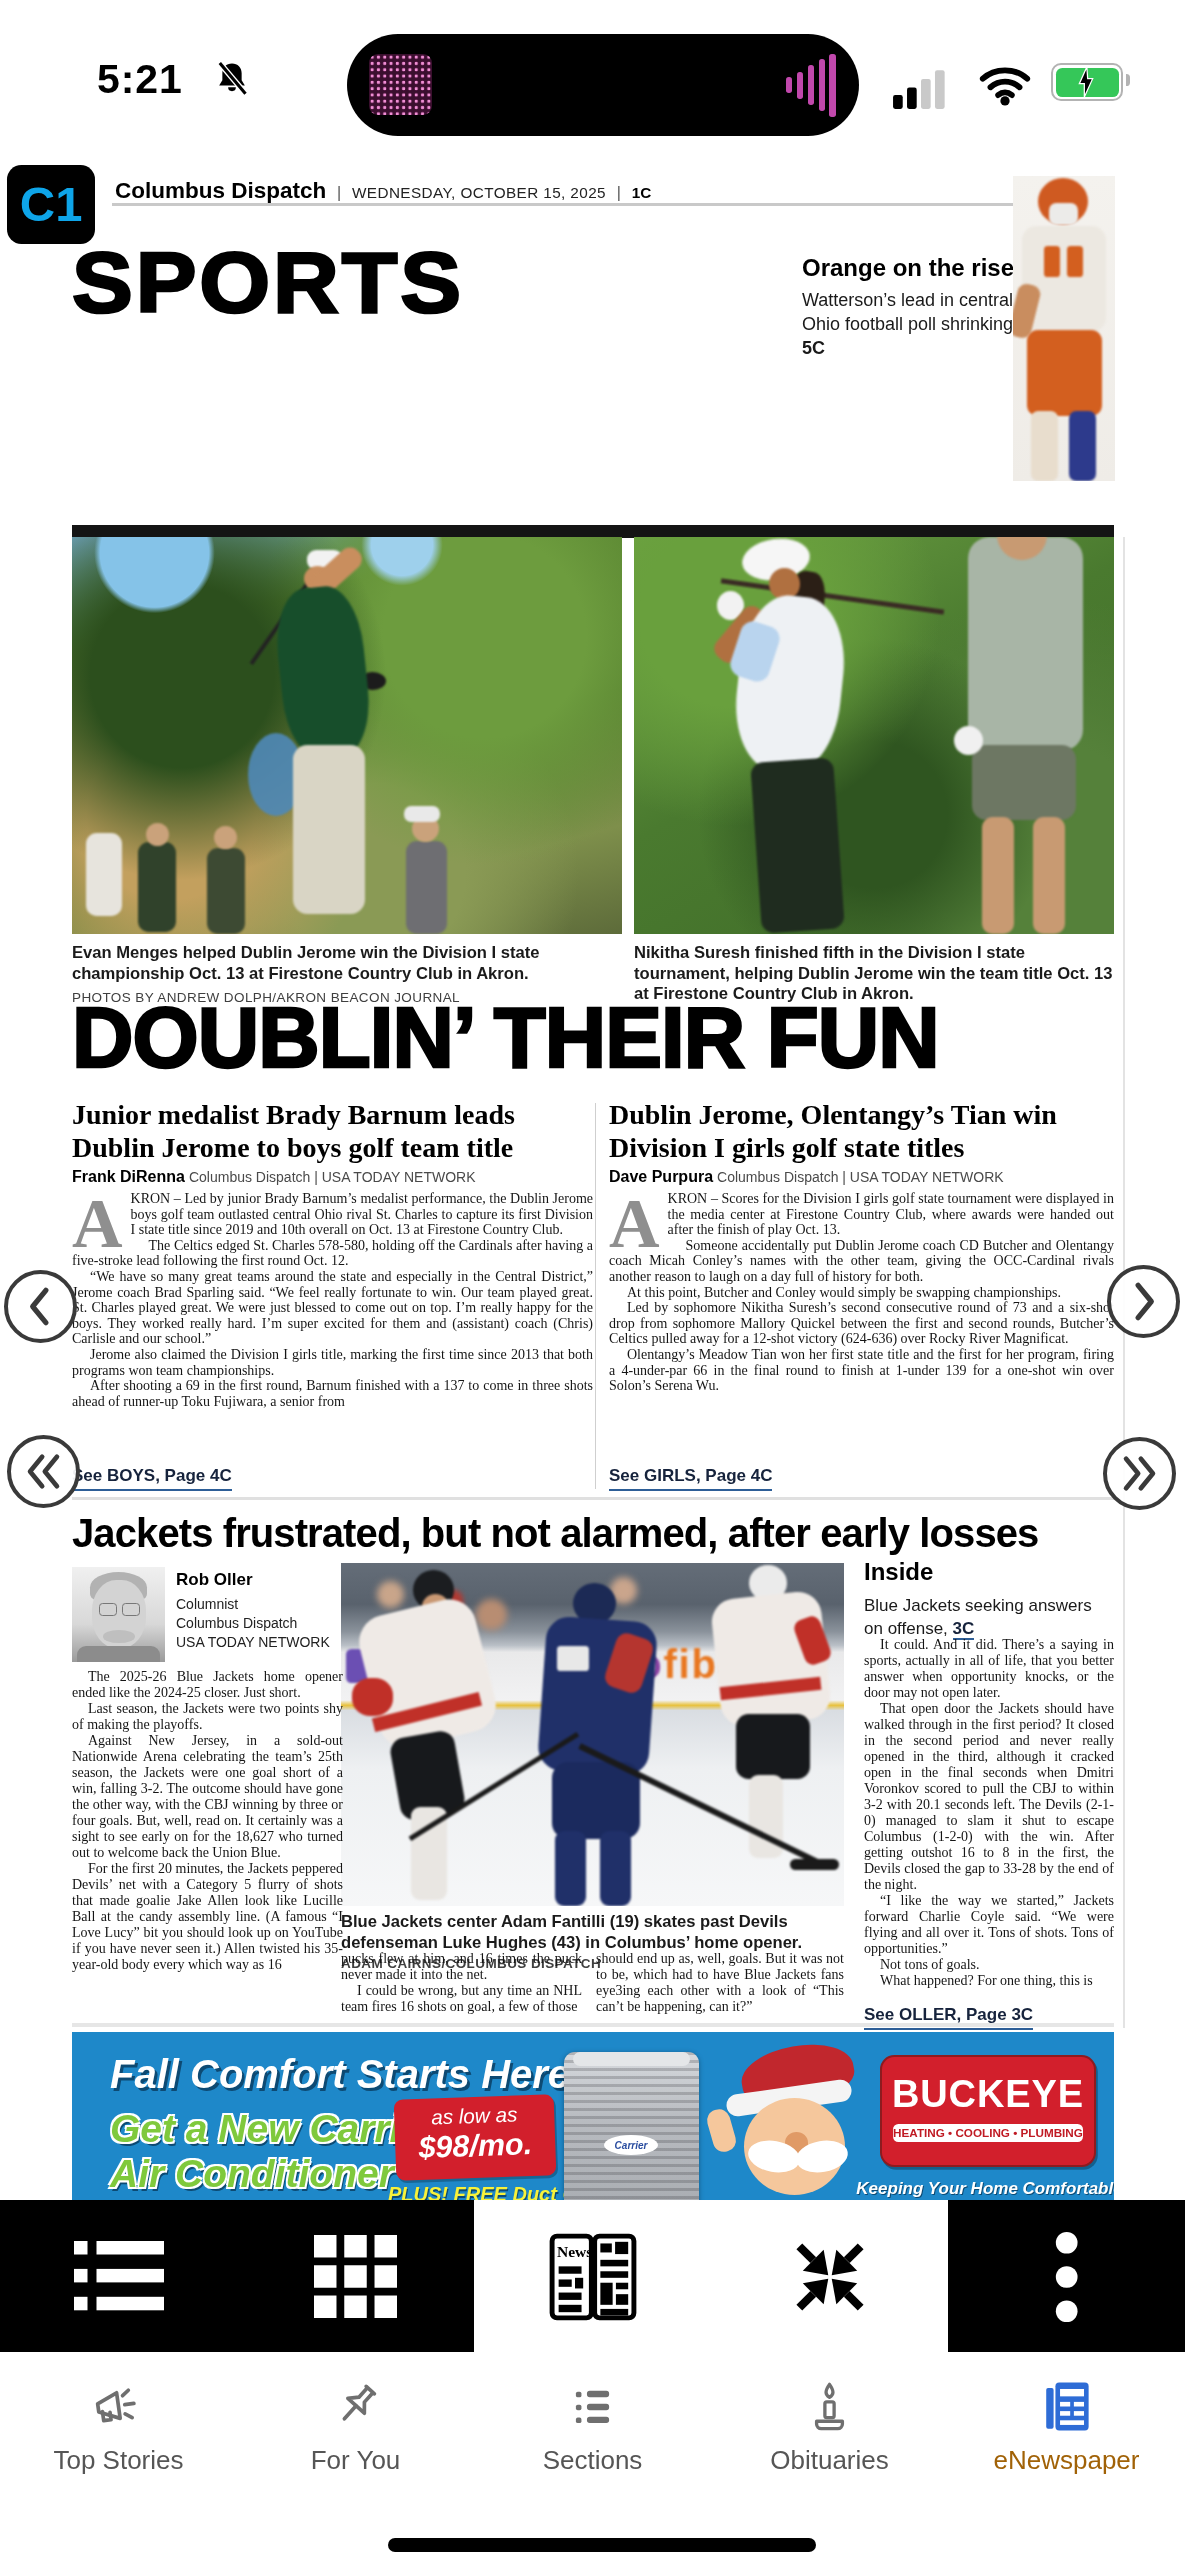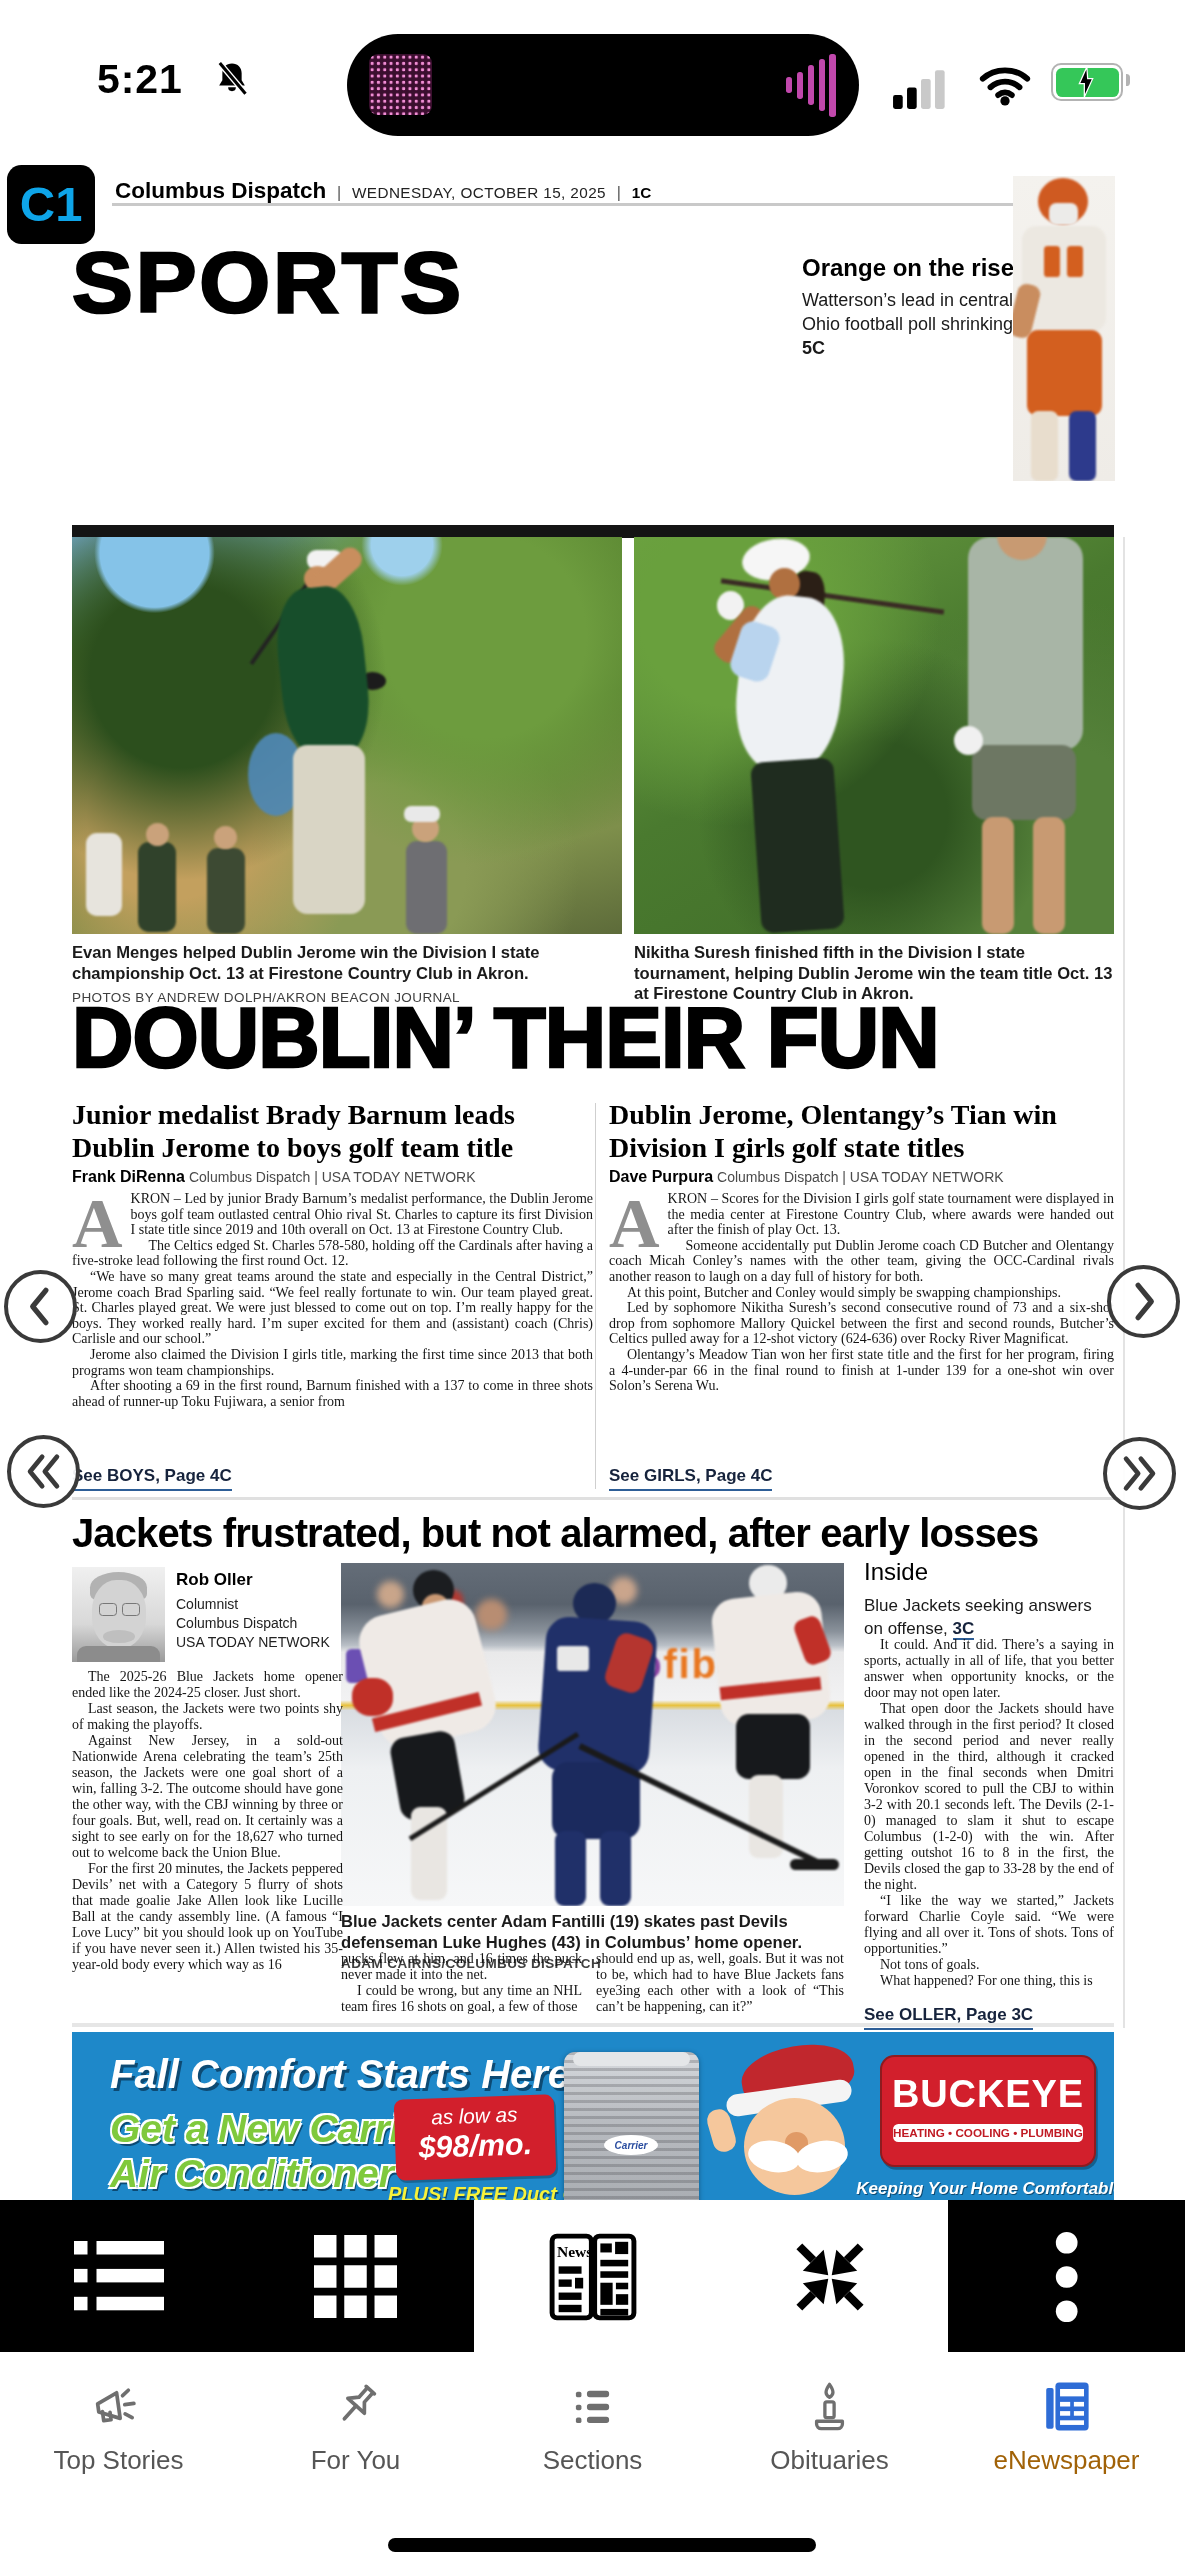--- a/index.html
+++ b/index.html
@@ -40,21 +40,21 @@
   .byline b{font-size:16px;color:#000;}
   .byline span{font-size:14px;color:#4a4a4a;}
   .body-ser{font-family:"Liberation Serif",serif;font-size:14px;line-height:15.6px;text-align:justify;color:#151515;overflow:hidden;}
   .body-ser p{margin:0;}
   .body-ser p.ind{text-indent:18px;}
   .dropcap{float:left;font-family:"Liberation Serif",serif;font-weight:bold;font-size:70px;line-height:56px;color:#8f8f8f;margin:4.5px 8px 0 0;}
   .coltxt{font-family:"Liberation Serif",serif;font-size:14px;line-height:16px;text-align:justify;color:#151515;overflow:hidden;}
   .coltxt p{margin:0;}
   .coltxt p.ind{text-indent:16px;}
   .jump{display:inline-block;font-weight:bold;font-size:17px;color:#16233c;border-bottom:2.7px solid #2d5e97;padding-bottom:2.7px;}
-  .inside-t{font-weight:normal;font-size:24px;color:#000;}
+  .inside-t{font-weight:bold;font-size:24px;color:#000;}
   .inside-x{font-size:17px;line-height:22.5px;color:#1a1a1a;}
   .pref{font-weight:bold;color:#16233c;border-bottom:2.7px solid #2d5e97;}
   .oller-name{font-weight:bold;font-size:17px;color:#000;}
   .oller-ln{font-size:14px;line-height:19px;color:#222;}
   
   .navbtn{width:65px;height:65px;border:4.5px solid #3a3a3a;border-radius:50%;background:rgba(255,255,255,.92);
     display:flex;align-items:center;justify-content:center;}
   
   .ad{background:#1e88c9;overflow:hidden;}
   .ad-head{font-style:italic;font-weight:bold;font-size:40px;color:#fff;text-shadow:2.7px 2.7px 0 #0d4a73;}

